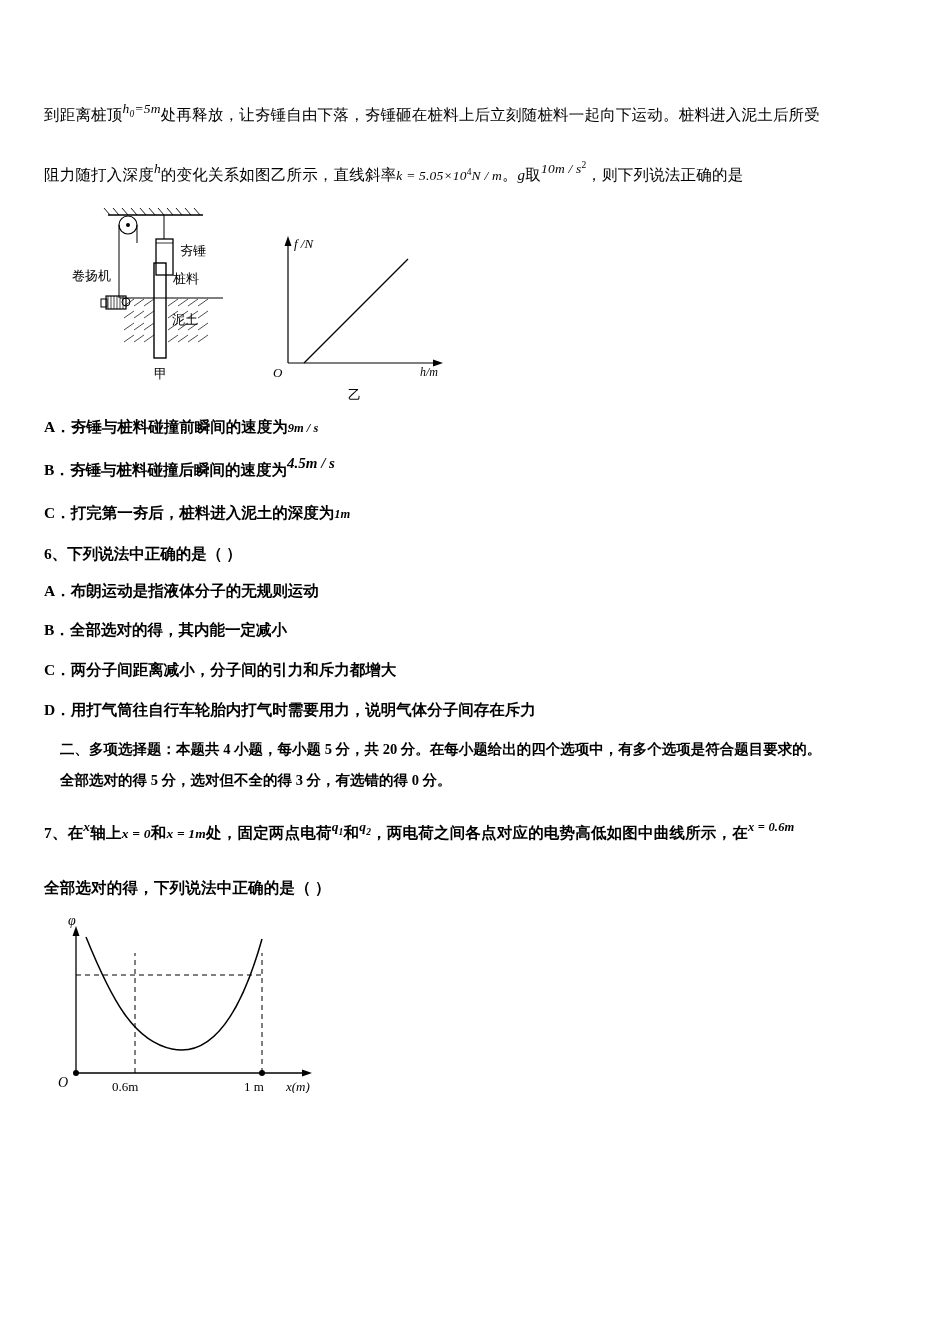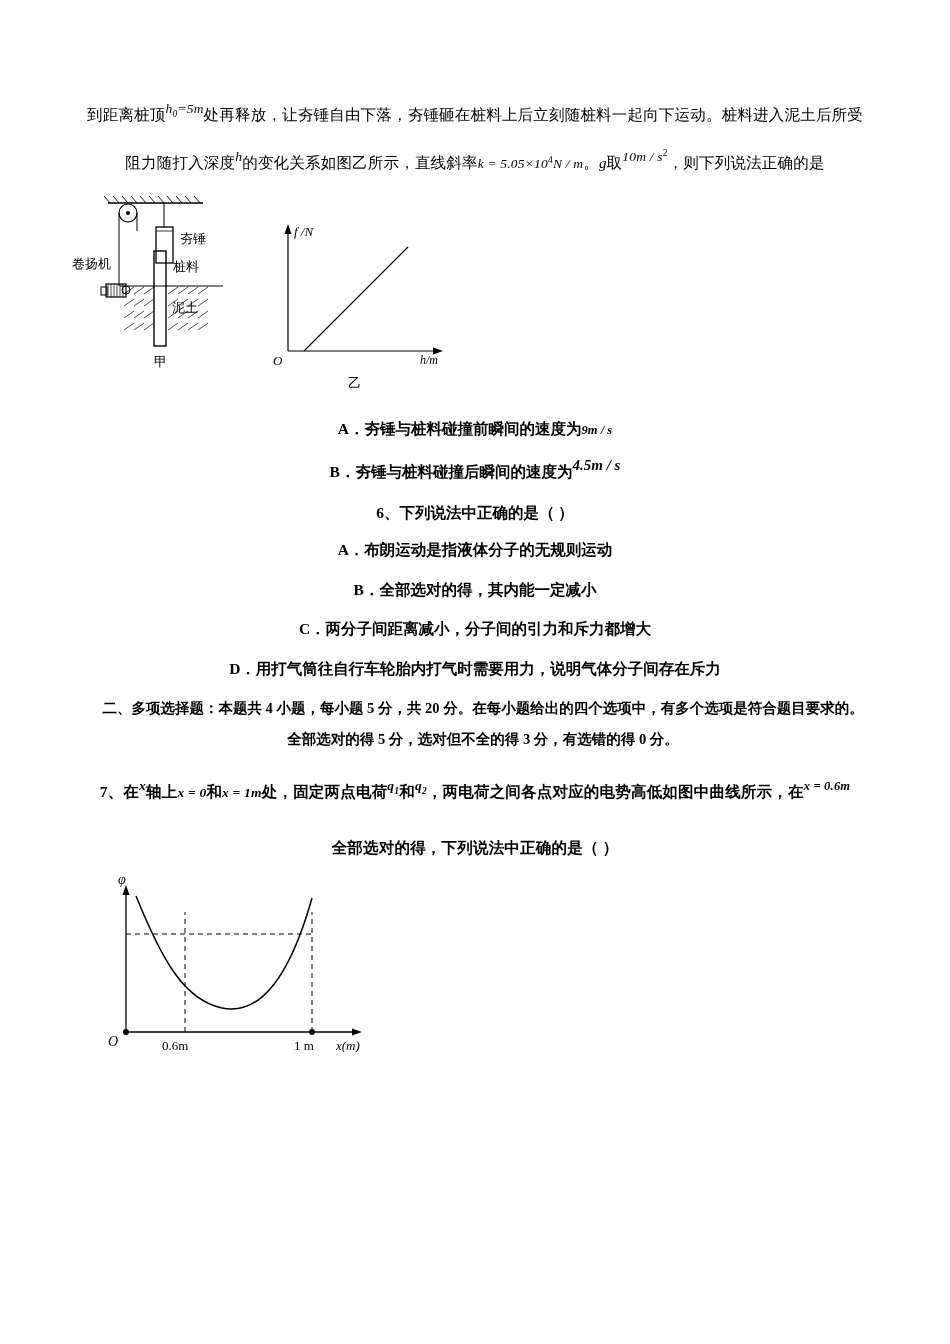--- a/index.html
+++ b/index.html
@@ -14,21 +14,20 @@
     color: #000000;
     position: relative;
     overflow: hidden;
   }
   .page {
     position: relative;
     width: 950px;
     height: 985px;
     padding: 1px;
     box-sizing: border-box;
-    text-align: center;
   }
   .content {
     position: absolute;
     left: 44px;
     top: 100px;
     width: 862px;
   }
   .para {
     font-family: "Liberation Serif", serif;
     font-size: 15.5px;
@@ -106,21 +105,21 @@
 </head>
 <body>
 
 <div class="page">
   <div class="content">
 
     <p class="para">
       <span>到距离桩顶</span><span class="raise mathi"><span>h</span><span class="sub">0</span><span>=5m</span></span><span>处再释放，让夯锤自由下落，夯锤砸在桩料上后立刻随桩料一起向下运动。桩料进入泥土后所受</span>
     </p>
 
-    <p class="para" style="margin-top:18px;">
+    <p class="para" style="margin-top:30px;">
       <span>阻力随打入深度</span><span class="raise mathi">h</span><span>的变化关系如图乙所示，直线斜率</span><span class="mathi"><span>k = 5.05×10</span><span class="sup">4</span><span>N / m</span></span><span>。</span><span class="mathi lg">g</span><span>取</span><span class="raise mathi"><span>10m / s</span><span class="sup">2</span></span><span>，则下列说法正确的是</span>
     </p>
 
     <div class="fig1">
       <svg width="420" height="200" viewBox="0 0 420 200">
 
         <line x1="40" y1="12" x2="135" y2="12" stroke="#000" stroke-width="1.4"></line>
         <g stroke="#000" stroke-width="0.9">
           <line x1="42" y1="12" x2="36" y2="5"></line>
           <line x1="51" y1="12" x2="45" y2="5"></line>
@@ -202,26 +201,29 @@
         <line x1="220" y1="160" x2="368" y2="160" stroke="#000" stroke-width="1.2"></line>
         <polygon points="375,160 365,156.5 365,163.5" fill="#000"></polygon>
         <line x1="236" y1="160" x2="340" y2="56" stroke="#000" stroke-width="1.2"></line>
         <text x="226" y="45" font-size="13" font-style="italic">f /N</text>
         <text x="205" y="174" font-size="13" font-style="italic">O</text>
         <text x="352" y="173" font-size="12" font-style="italic">h/m</text>
         <text x="280" y="196" font-size="13">乙</text>
       </svg>
     </div>
 
-    <div style="margin-top:26px;">
+    <div style="margin-top:12px;">
       <p class="opt">
         <span class="lbl">A．</span><span>夯锤与桩料碰撞前瞬间的速度为</span><span class="mathi sm">9m / s</span>
       </p>
       <p class="opt">
         <span class="lbl">B．</span><span>夯锤与桩料碰撞后瞬间的速度为</span><span class="raise mathi lg">4.5m / s</span>
+      </p>
+      <p class="opt">
+        <span class="lbl">C．</span><span>打完第一夯后，桩料进入泥土的深度为</span><span class="mathi sm">1m</span>
       </p>
     </div>
 
     <div style="margin-top:4px;">
       <p class="qhead">6、下列说法中正确的是（      ）</p>
       <p class="opt" style="margin-bottom:15px;">
         <span class="lbl">A．</span><span>布朗运动是指液体分子的无规则运动</span>
       </p>
       <p class="opt" style="margin-bottom:15px;">
         <span class="lbl">B．</span><span>全部选对的得，其内能一定减小</span>

